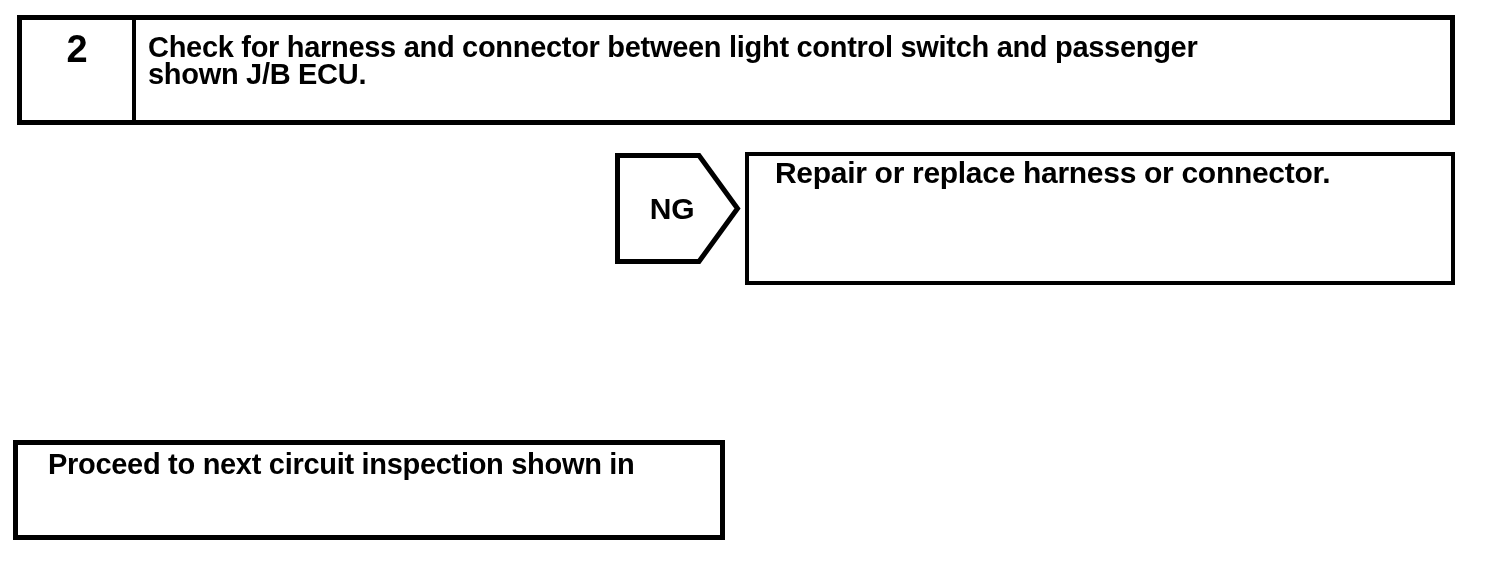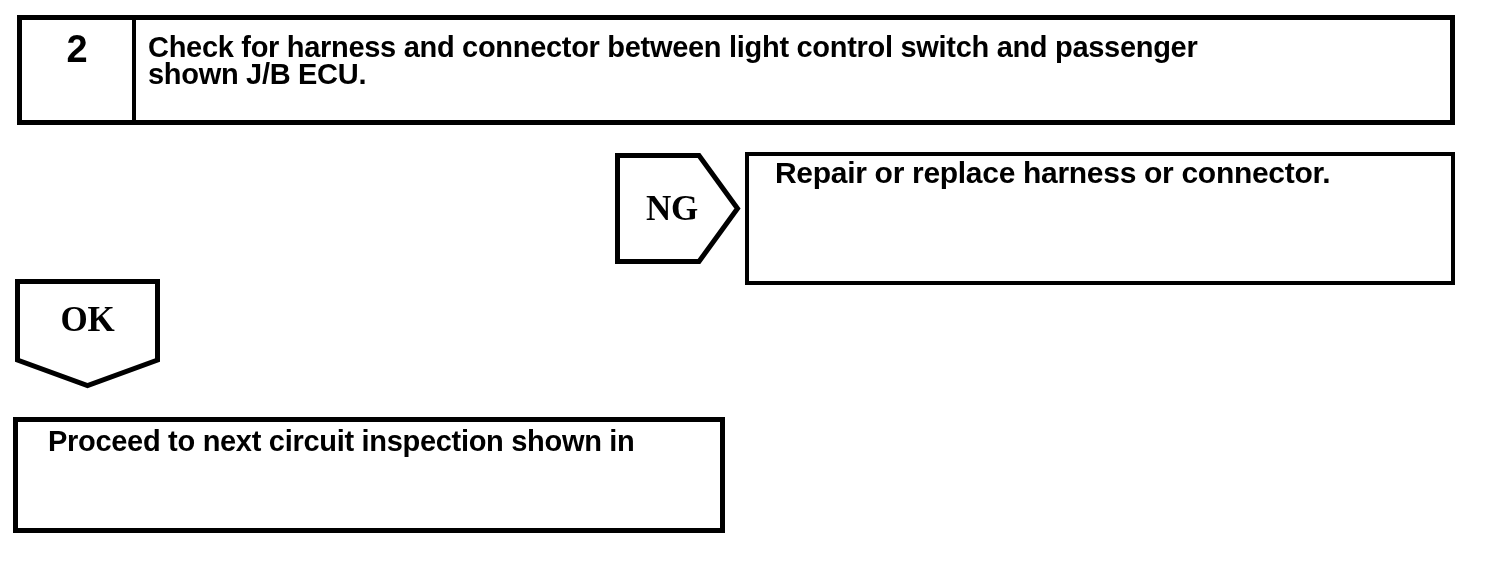--- a/index.html
+++ b/index.html
@@ -48,44 +48,43 @@
   .step-text span { display: block; }
 
   
   .ng-shape { left: 615px; top: 153px; width: 126px; height: 111px; }
   .ng-shape svg, .ok-shape svg { display: block; }
   .shape-label {
     position: absolute;
     display: flex;
     align-items: center;
     justify-content: center;
-    font-size: 35px;
-    font-family: Liberation Serif, serif;
+    font-size: 30px;
   }
   .ng-label { left: 0; top: 0; width: 114px; height: 111px; }
 
   
   .repair-box {
     left: 745px; top: 152px;
     width: 710px; height: 133px;
     border: 4px solid var(--line);
     display: flex;
     padding-left: 26px;
     font-size: 30px;
     background: var(--bg);
   }
 
   
   .ok-shape { left: 15px; top: 279px; width: 145px; height: 110px; }
   .ok-label { left: 0; top: 0; width: 145px; height: 81px; }
 
   
   .proceed-box {
-    left: 13px; top: 417px;
-    width: 712px; height: 116px;
+    left: 13px; top: 440px;
+    width: 712px; height: 100px;
     border: 5px solid var(--line);
     padding: 4px 23px 0 30px;
     font-size: 29px;
     line-height: 31px;
     background: var(--bg);
   }
   .proceed-box span { display: block; }
 
   polygon { fill: var(--bg); stroke: var(--line); stroke-width: 5; }
 </style>
@@ -106,24 +105,18 @@
     <svg width="126" height="111" viewBox="0 0 126 111">
       <polygon points="2.5,2.5 84,2.5 122.5,55.5 84,108.5 2.5,108.5"></polygon>
     </svg>
     <div class="shape-label ng-label">NG</div>
   </div>
 
   <div class="abs repair-box">
     <span>Repair or replace harness or connector.</span>
   </div>
 
-  <div class="abs ok-shape">
-    <svg width="145" height="110" viewBox="0 0 145 110">
-      <polygon points="2.5,2.5 142.5,2.5 142.5,81 72.5,106.5 2.5,81"></polygon>
-    </svg>
-    <div class="shape-label ok-label">OK</div>
-  </div>
 
   <div class="abs proceed-box">
     <span>Proceed to next circuit inspection shown in</span>
   </div>
 
 </div>
 
 </body></html>

